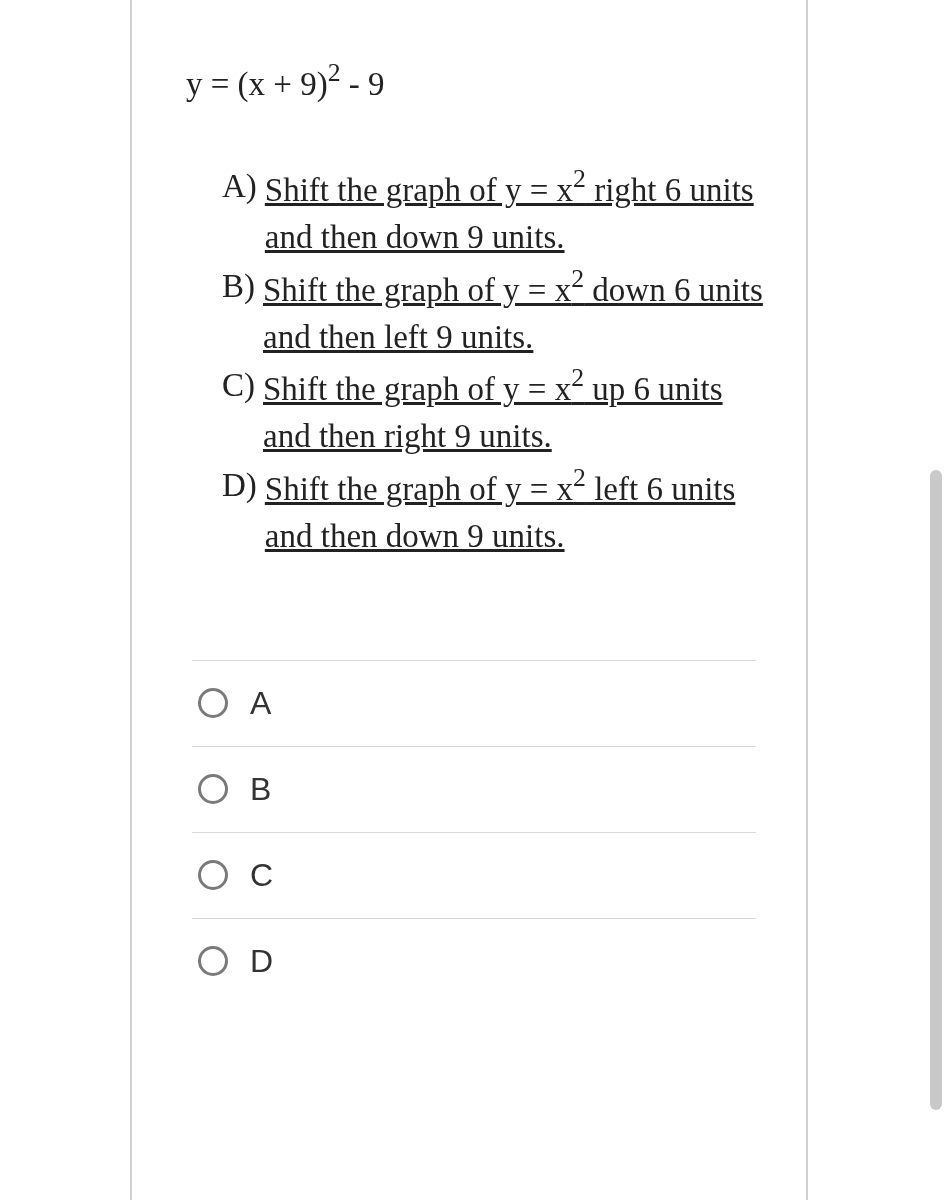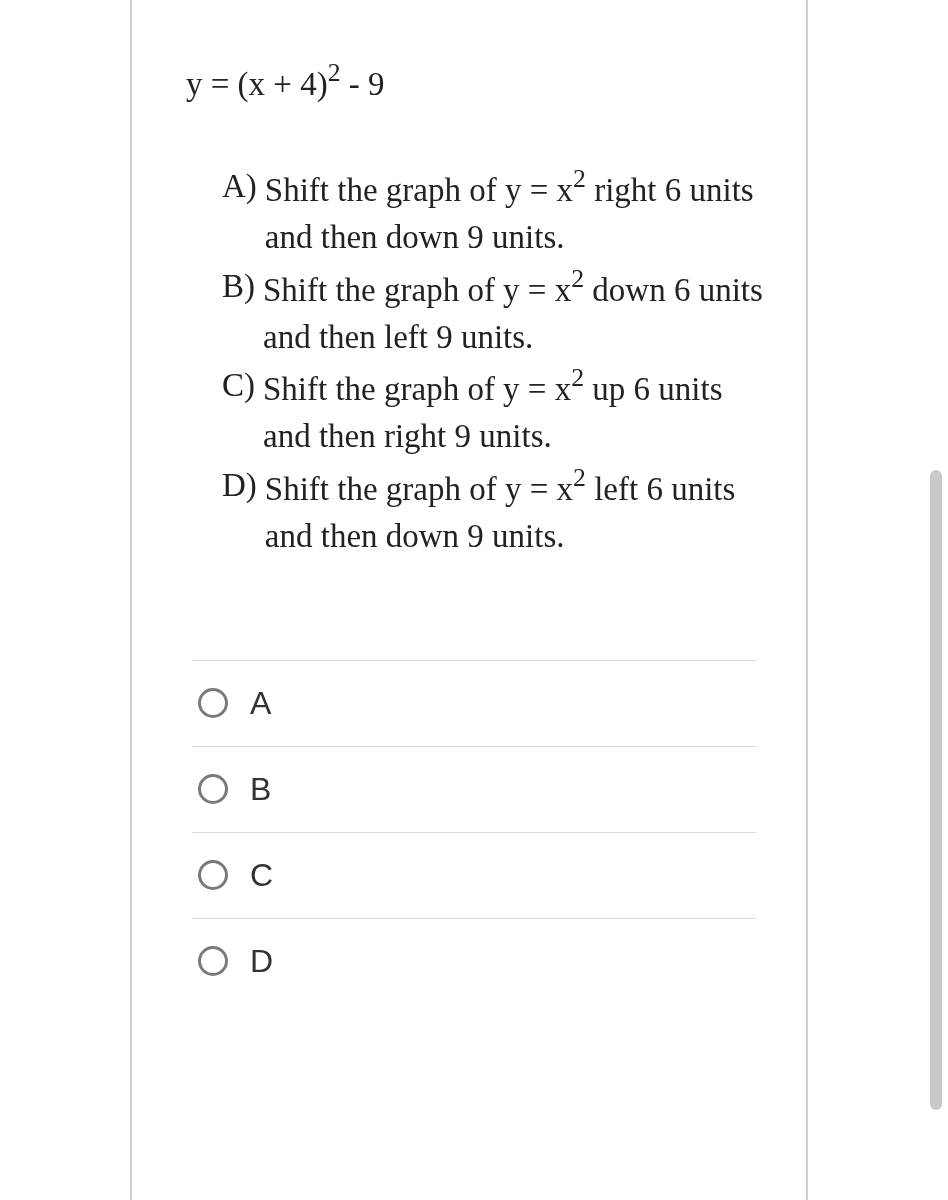--- a/index.html
+++ b/index.html
@@ -44,20 +44,21 @@
     display:flex;
     margin-bottom:2px;
   }
   .choice .letter{
     flex:0 0 auto;
     white-space:nowrap;
     padding-right:8px;
   }
   .choice .text{
     flex:1 1 auto;
+    text-decoration:underline;
   }
   .choice .sup{
     font-size:0.78em;
     vertical-align:super;
     position:relative;
     top:-2px;
   }
   .options{
     margin-top:100px;
     margin-left:10px;
@@ -91,21 +92,21 @@
     background:#c9c9c9;
     border-radius:6px;
   }
 </style>
 </head>
 <body>
 
 <div class="outer">
 
   <div class="equation">
-    <span>y = (x + 4)</span><span class="sup">2</span><span> - 9</span>
+    <span>y = (x + 9)</span><span class="sup">2</span><span> - 9</span>
   </div>
 
   <div class="choices">
     <div class="choice">
       <span class="letter">A)</span>
       <span class="text">
         <span>Shift the graph of y = x</span><span class="sup">2</span><span> right 6 units and then down 9 units.</span>
       </span>
     </div>
     <div class="choice">

